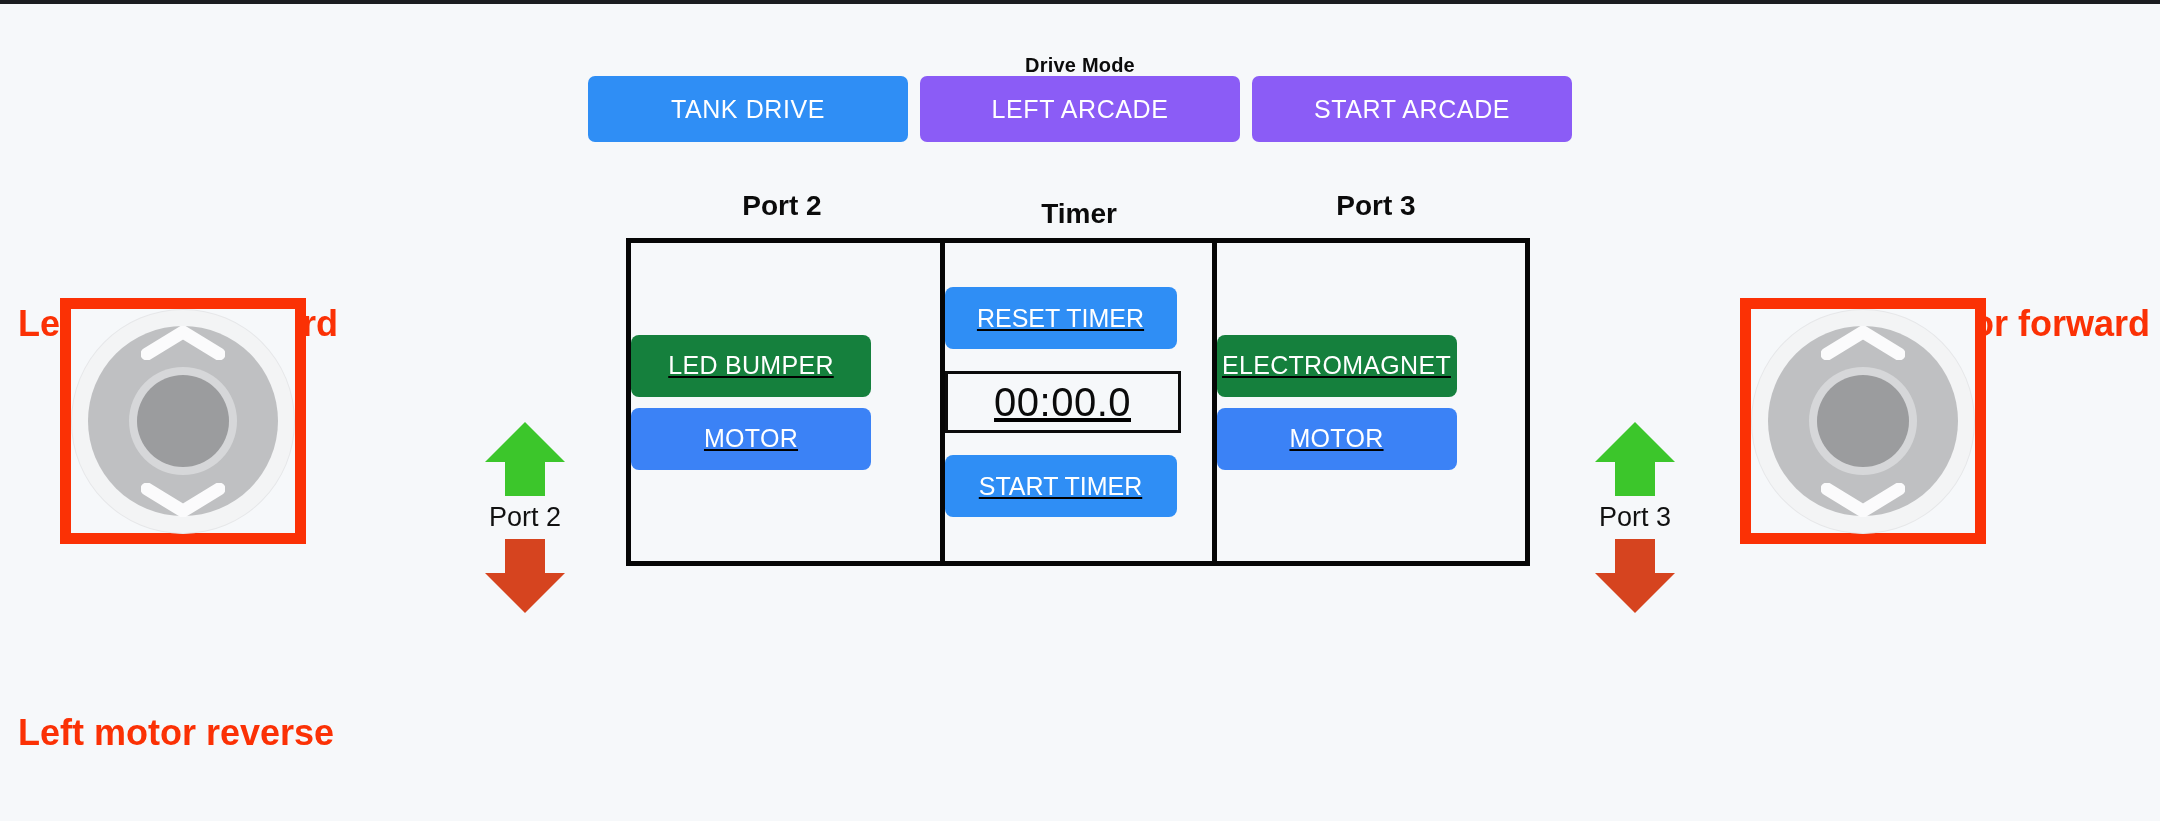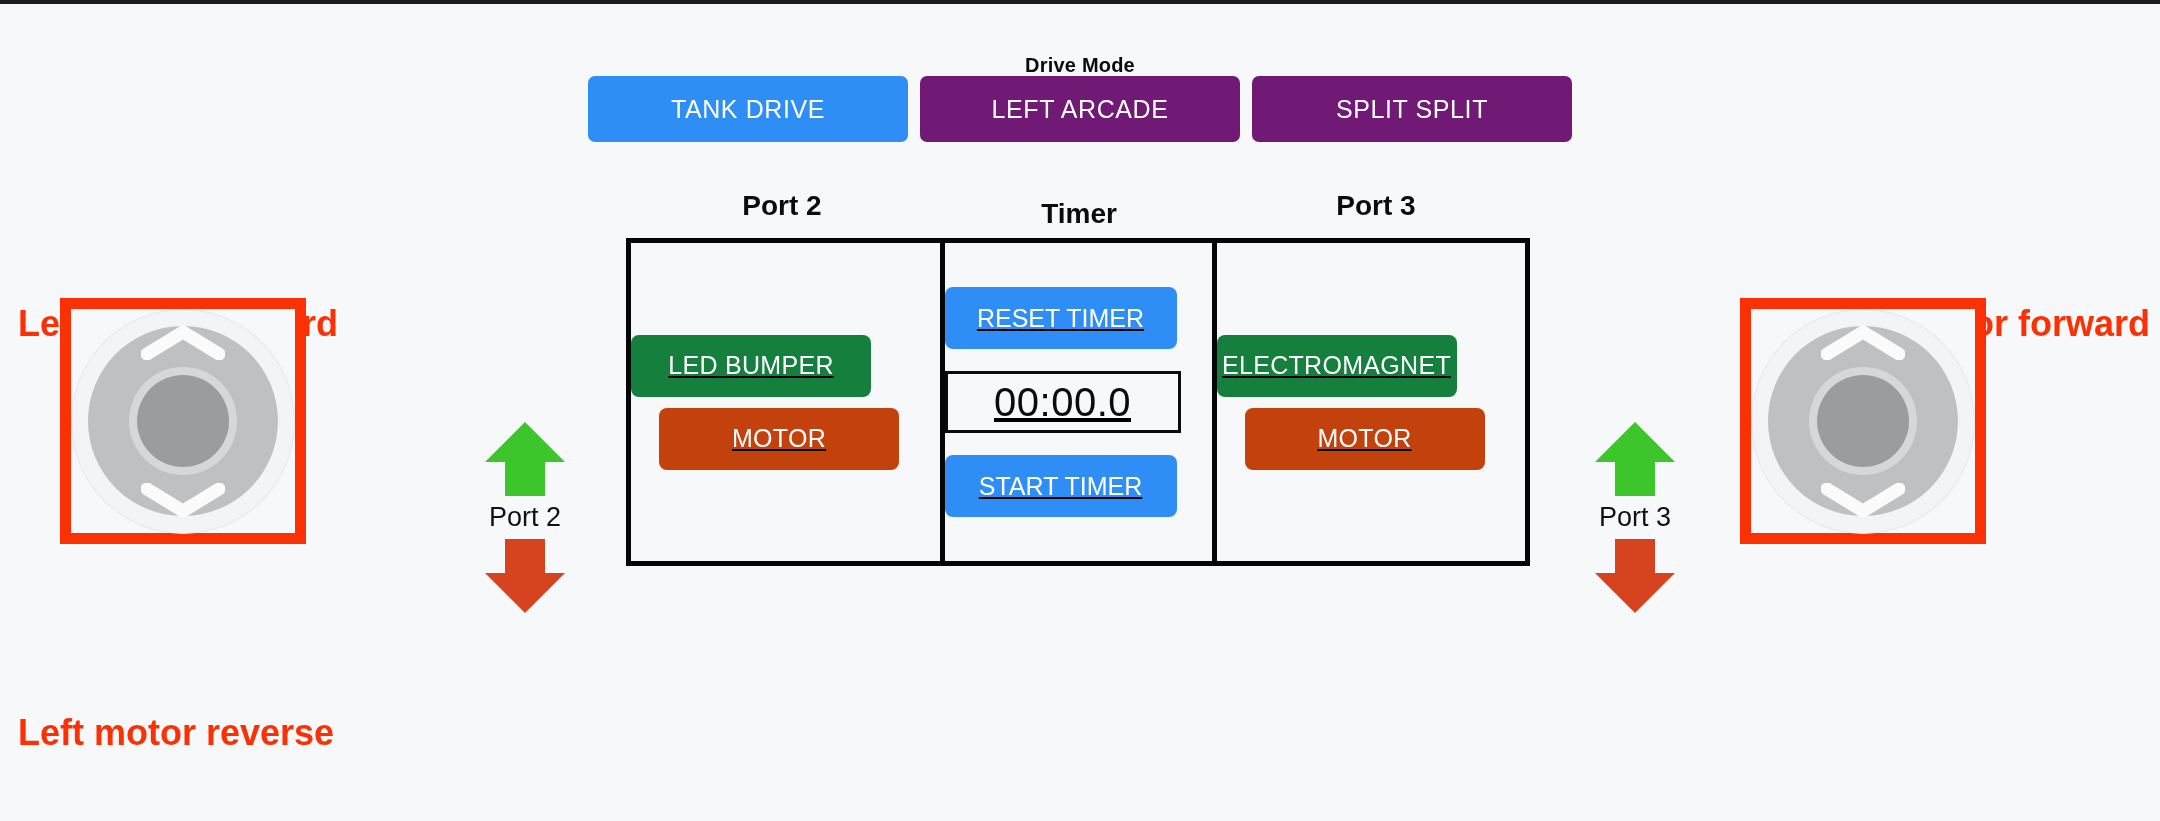--- a/index.html
+++ b/index.html
@@ -62,21 +62,21 @@
     font-family: "Liberation Sans", sans-serif;
     letter-spacing: 0.6px;
     display: flex;
     align-items: center;
     justify-content: center;
     cursor: pointer;
     user-select: none;
     padding: 0;
   }
   .mode-btn.active   { background: #2f8ef5; border-radius: 7px; }
-  .mode-btn.inactive { background: #701a75; text-align: right; }
+  .mode-btn.inactive { background: #8b5cf6; text-align: right; }
 
   
   .panel-labels {
     position: absolute;
     top: 190px;
     left: 625px;
     width: 908px;
     height: 34px;
   }
   .panel-label {
@@ -134,21 +134,21 @@
     font-family: "Liberation Sans", sans-serif;
     display: flex;
     align-items: center;
     justify-content: center;
     cursor: pointer;
     user-select: none;
     padding: 0;
     letter-spacing: 0.3px;
   }
   .panel-btn.primary   { background: #15803d; }
-  .panel-btn.secondary { background: #c2410c; margin-left: 28px; }
+  .panel-btn.secondary { background: #3b82f6; }
   .col.port .panel-btn + .panel-btn { margin-top: 11px; }
 
   .timer-btn {
     width: 232px;
     height: 62px;
     border: none;
     border-radius: 8px;
     background: #2f8ef5;
     color: #ffffff;
     font-size: 25px;
@@ -271,21 +271,21 @@
 
 <div id="app">
 
   <div class="topstrip"></div>
 
   <div class="drive-mode-title">Drive Mode</div>
 
   <div class="mode-row">
     <button class="mode-btn active">TANK DRIVE</button>
     <button class="mode-btn inactive">LEFT ARCADE</button>
-    <button class="mode-btn inactive">SPLIT SPLIT</button>
+    <button class="mode-btn inactive">START ARCADE</button>
   </div>
 
   <div class="panel-labels">
     <div class="panel-label p2">Port 2</div>
     <div class="panel-label tmr">Timer</div>
     <div class="panel-label p3">Port 3</div>
   </div>
 
   <div class="panel">
 

